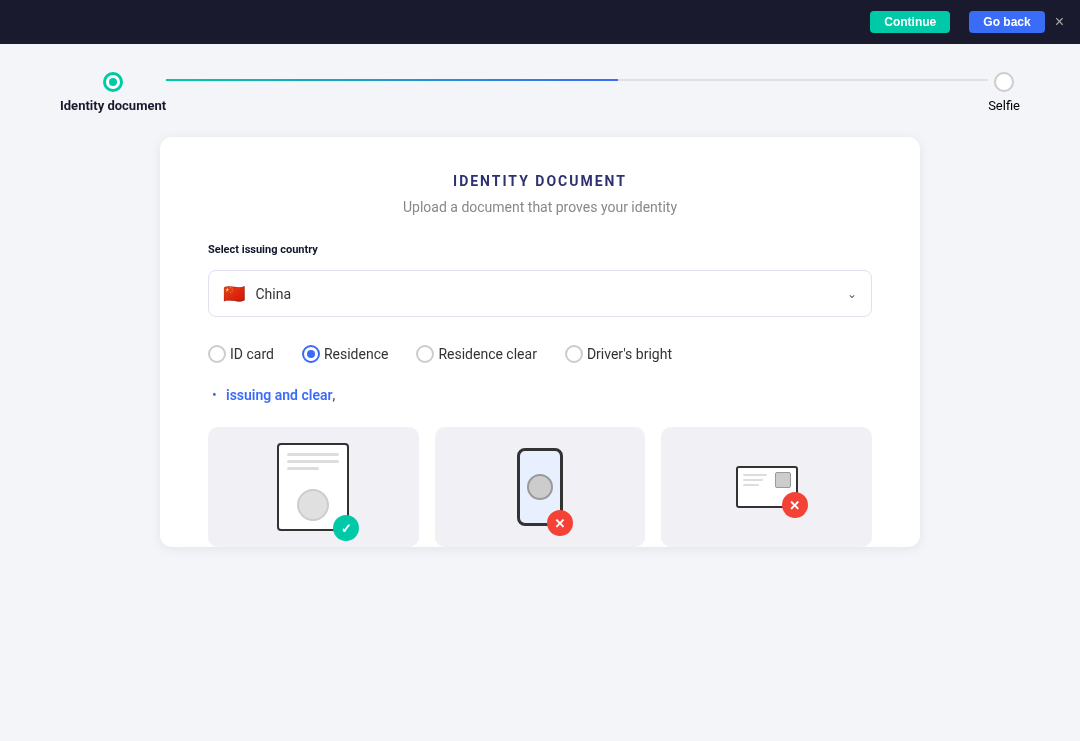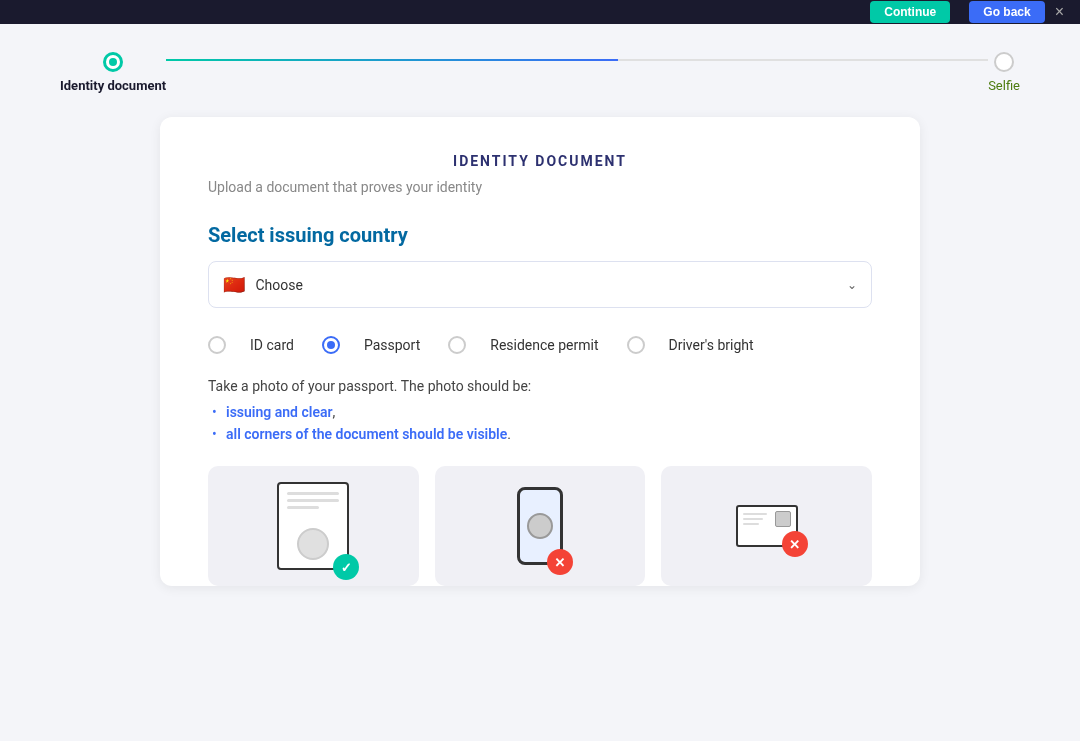--- a/index.html
+++ b/index.html
@@ -7,21 +7,21 @@
     body {
       font-family: -apple-system, BlinkMacSystemFont, 'Segoe UI', Roboto, sans-serif;
       background: #1a1a2e;
       min-height: 741px;
       display: flex;
       flex-direction: column;
     }
 
     .top-bar {
       background: #1a1a2e;
-      height: 24px;
+      height: 44px;
       display: flex;
       justify-content: flex-end;
       align-items: center;
       padding: 0 16px;
     }
 
     .top-bar-btn {
       height: 22px;
       padding: 0 14px;
       border-radius: 4px;
@@ -125,21 +125,21 @@
       margin-top: 6px;
     }
 
     .step-label.active {
       font-weight: 700;
       color: #1a1a2e;
     }
 
     .step-label.inactive {
       font-weight: 400;
-      color: #4d7c0f;
+      color: #000000;
     }
 
     .step-wrapper {
       display: flex;
       flex-direction: column;
       align-items: center;
     }
 
     
     .card {
@@ -155,29 +155,30 @@
       text-align: center;
       font-size: 14px;
       font-weight: 700;
       letter-spacing: 2px;
       color: #2d3170;
       text-transform: uppercase;
       margin-bottom: 10px;
     }
 
     .card-subtitle {
+      text-align: center;
       font-size: 14px;
       color: #888;
       margin-bottom: 28px;
     }
 
     .section-label {
-      font-size: 20px;
+      font-size: 11px;
       font-weight: 700;
-      color: #0369a1;
+      color: #0f172a;
       margin-bottom: 14px;
     }
 
     
     .country-select-wrapper {
       position: relative;
       margin-bottom: 28px;
     }
 
     .country-select-display {
@@ -208,21 +209,21 @@
     .radio-group {
       display: flex;
       gap: 28px;
       flex-wrap: wrap;
       margin-bottom: 24px;
     }
 
     .radio-item {
       display: flex;
       align-items: center;
-      gap: 24px;
+      gap: 4px;
       cursor: pointer;
       font-size: 14px;
       color: #333;
     }
 
     .radio-circle {
       width: 18px;
       height: 18px;
       border-radius: 50%;
       border: 2px solid #ccc;
@@ -327,56 +328,52 @@
   </div>
 
   <div class="card">
     <div class="card-title">IDENTITY DOCUMENT</div>
     <div class="card-subtitle">Upload a document that proves your identity</div>
 
     <div class="section-label">Select issuing country</div>
     <div class="country-select-wrapper">
       <div class="country-select-display">
         <span class="flag">🇨🇳</span>
-        <span>Choose</span>
+        <span>China</span>
         <span class="chevron">⌄</span>
       </div>
     </div>
 
     <div class="radio-group">
 
       <label class="radio-item">
         <div class="radio-circle"></div>
         <span>ID card</span>
       </label>
 
       <label class="radio-item">
         <div class="radio-circle selected"></div>
-        <span>Passport</span>
+        <span>Residence</span>
       </label>
 
       <label class="radio-item">
         <div class="radio-circle"></div>
-        <span>Residence permit</span>
+        <span>Residence clear</span>
       </label>
 
       <label class="radio-item">
         <div class="radio-circle"></div>
         <span>Driver's bright</span>
       </label>
     </div>
 
     <div class="instructions">
-      <p>Take a photo of your passport. The photo should be:</p>
       <ul>
         <li>
           <span class="highlight-blue">issuing and clear</span>,
-        </li>
-        <li>
-          <span class="highlight-blue">all corners of the document should be visible</span>.
         </li>
       </ul>
     </div>
 
     <div class="preview-row">
 
       <div class="preview-box">
         <div style="position:relative;">
           <div style="width:72px;height:88px;border:2px solid #333;border-radius:4px;background:#fff;position:relative;overflow:hidden;">
             <div style="position:absolute;top:8px;left:8px;right:8px;">

